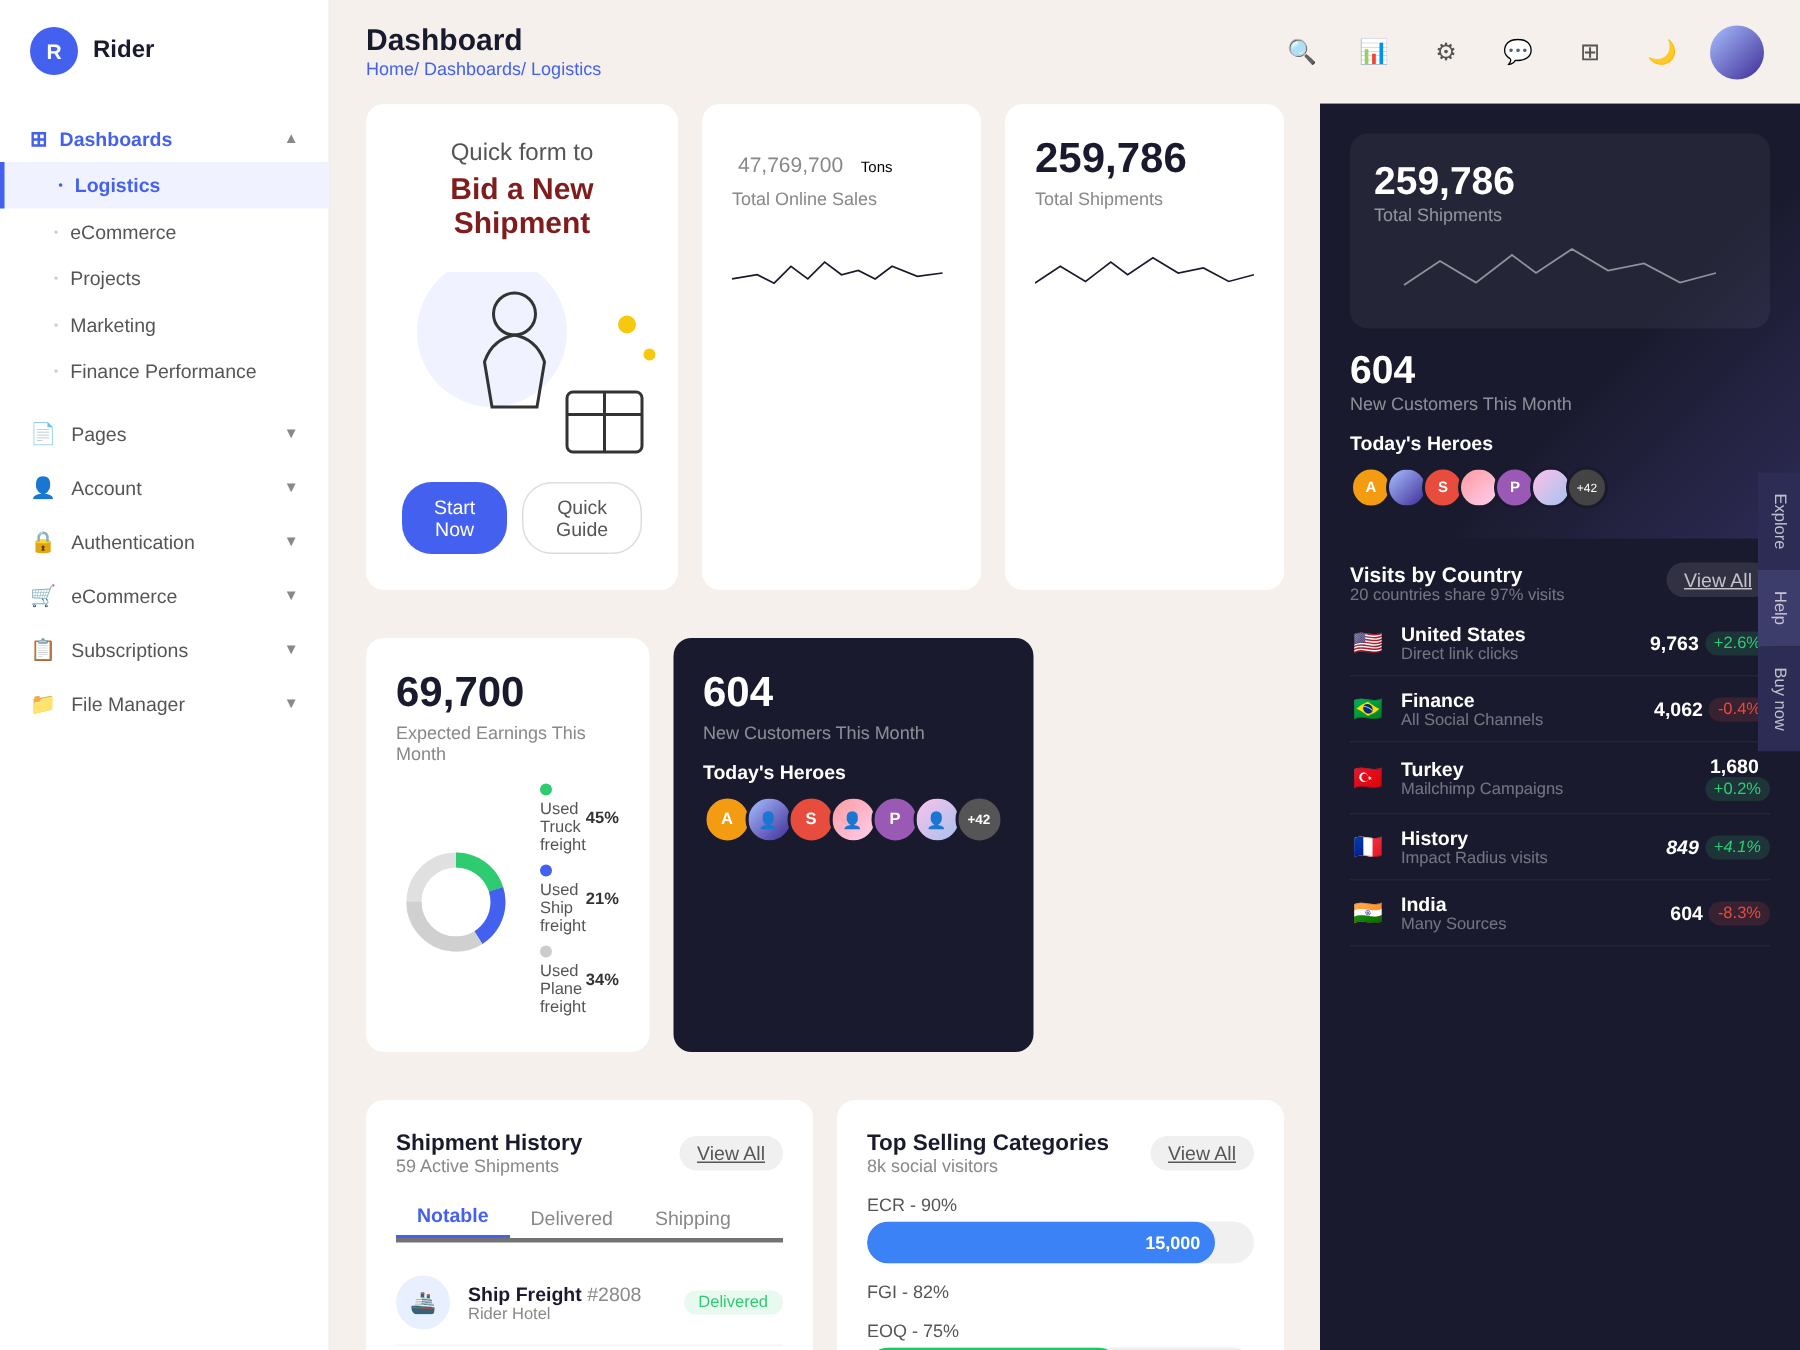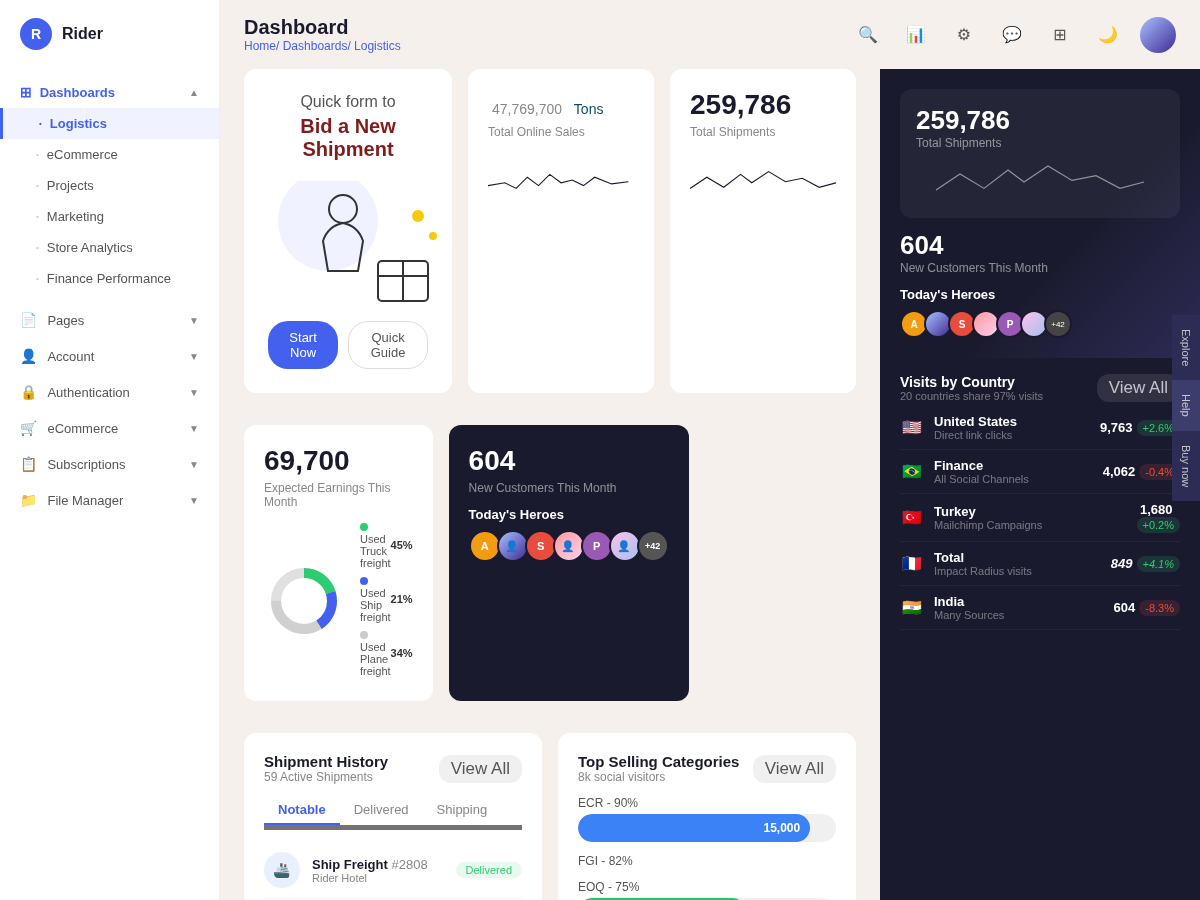--- a/index.html
+++ b/index.html
@@ -64,22 +64,22 @@
     .legend-pct { font-weight: 600; color: #333; }
 
     
     .bottom-row { display: grid; grid-template-columns: 1fr 1fr; gap: 16px; }
 
     
     .shipment-table { background: #fff; border-radius: 12px; padding: 20px; }
     .section-header { display: flex; align-items: center; justify-content: space-between; margin-bottom: 4px; }
     .section-title { font-size: 15px; font-weight: 700; color: #1a1a2e; }
     .section-subtitle { font-size: 12px; color: #888; }
-    .view-all-btn { background: #f0f0f0; border: none; padding: 4px 12px; border-radius: 12px; font-size: 17px; color: #555; cursor: pointer; }
-    .tabs { display: flex; gap: 0; margin: 12px 0; border-bottom: 5px solid #737373; }
+    .view-all-btn { background: #f0f0f0; border: none; padding: 4px 12px; border-radius: 12px; font-size: 13px; color: #555; cursor: pointer; text-decoration: underline; }
+    .tabs { display: flex; gap: 0; margin: 12px 0; border-bottom: 3px solid #737373; align-items: flex-end; }
     .tab { padding: 6px 14px; font-size: 13px; color: #888; cursor: pointer; }
     .tab.active { color: #4361ee; border-bottom: 2px solid #4361ee; font-weight: 600; }
     .table-row { display: flex; align-items: center; gap: 12px; padding: 10px 0; border-bottom: 1px solid #f5f5f5; }
     .table-icon { width: 36px; height: 36px; background: #e8f0ff; border-radius: 50%; display: flex; align-items: center; justify-content: center; font-size: 14px; }
     .table-info { flex: 1; }
     .table-name { font-size: 13px; font-weight: 600; color: #1a1a2e; }
     .table-sub { font-size: 11px; color: #888; }
     .badge { padding: 2px 10px; border-radius: 10px; font-size: 11px; font-weight: 500; }
     .badge-green { background: #e8faf0; color: #2ecc71; }
 
@@ -138,21 +138,20 @@
       <div class="sidebar-section-title">
         <span class="icon">⊞</span>
         <span>Dashboards</span>
       </div>
       <span class="chevron">▲</span>
     </div>
     <div class="sidebar-item active">Logistics</div>
     <div class="sidebar-item">eCommerce</div>
     <div class="sidebar-item">Projects</div>
     <div class="sidebar-item">Marketing</div>
-    <div class="sidebar-item">Store Analytics</div>
     <div class="sidebar-item">Finance Performance</div>
   </div>
 
   <div class="sidebar-nav-item">
     <div class="left">
         <span class="nav-icon">📄</span>
         <span>Pages</span>
       </div>
     <span class="chevron">▼</span>
   </div>
@@ -240,21 +239,21 @@
           </div>
           <div class="hero-btn-row">
             <button class="btn-primary">Start Now</button>
             <button class="btn-outline">Quick Guide</button>
           </div>
         </div>
 
         <div class="card">
           <div class="stat-number">
             <span>47,769,700</span>
-            <span style="font-size:14px;color:#0c4a6e;text-align:right;">Tons</span>
+            <span style="font-size:10px;color:#000000;text-align:right;">Tons</span>
           </div>
           <div class="stat-label">Total Online Sales</div>
           <div class="sparkline">
             <svg class="sparkline-svg" viewBox="0 0 260 50">
               <polyline points="0,35 30,30 50,40 70,20 90,35 110,15 130,30 150,25 170,35 190,20 220,32 250,28" fill="none" stroke="#1a1a2e" stroke-width="2"></polyline>
             </svg>
           </div>
         </div>
 
         <div class="card">
@@ -449,21 +448,21 @@
           </div>
           <div style="display:flex;align-items:center;flex-direction:column;">
             <span class="country-num">1,680</span>
             <span class="country-change up">+0.2%</span>
           </div>
         </div>
 
         <div class="country-row">
           <div class="flag">🇫🇷</div>
           <div class="country-info">
-            <div class="country-name">Total</div>
+            <div class="country-name">History</div>
             <div class="country-source">Impact Radius visits</div>
           </div>
           <div style="display:flex;font-style:italic;">
             <span class="country-num">849</span>
             <span class="country-change up">+4.1%</span>
           </div>
         </div>
 
         <div class="country-row">
           <div class="flag">🇮🇳</div>

